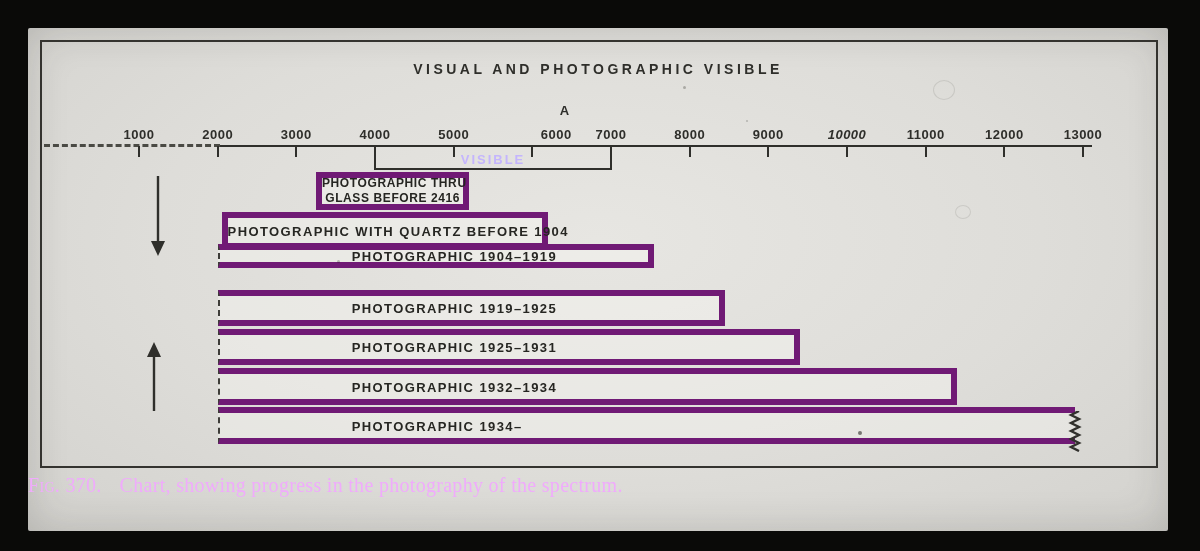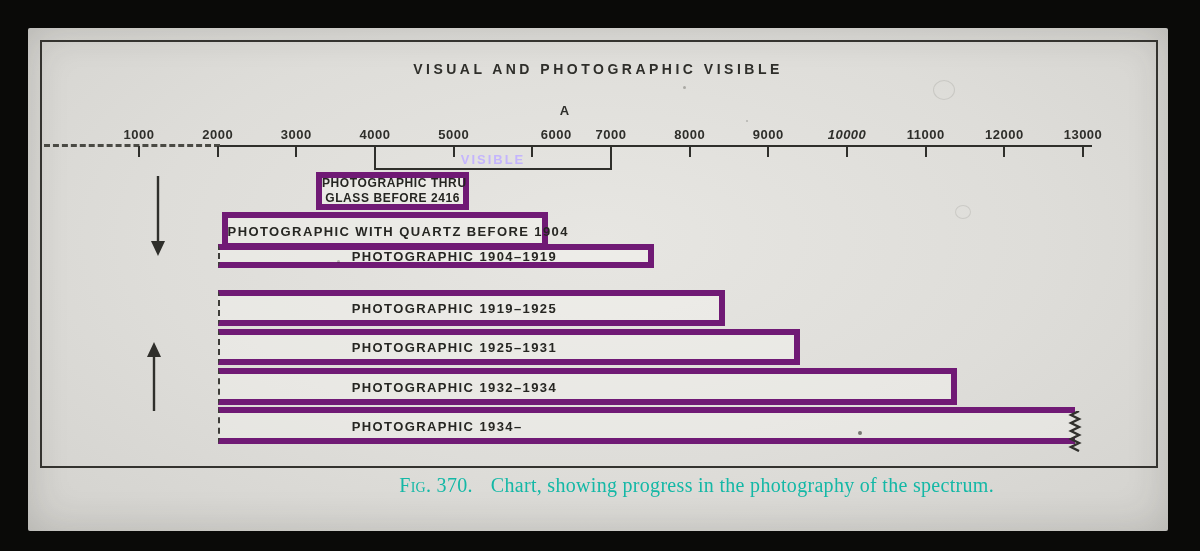--- a/index.html
+++ b/index.html
@@ -34,22 +34,22 @@
   .bar.open-right{border-right:none;}
   .bar-label{position:absolute;top:50%;transform:translateY(-50%);
        font-size:13px;font-weight:700;letter-spacing:1.4px;color:#262622;white-space:nowrap;}
   .bar-label.centered{left:0;right:0;text-align:center;transform:translateY(-50%);}
   .bar-label.fixedx{left:132px;}
   .bar-label.twoline{font-size:12px;letter-spacing:.6px;line-height:15px;}
   
   .side-note{position:absolute;left:88px;top:254px;width:138px;text-align:center;
        font-size:13px;font-weight:700;letter-spacing:.8px;line-height:22px;color:#2a2a26;}
   
-  .caption{position:absolute;left:28px;top:474px;width:966px;text-align:right;
-       font-family:"Liberation Serif",serif;font-size:20px;color:#14b8a6;letter-spacing:.3px;}
+  .caption{position:absolute;left:28px;top:474px;width:966px;text-align:left;
+       font-family:"Liberation Serif",serif;font-size:20px;color:#f0abfc;letter-spacing:.3px;}
   .caption .fig-label{font-variant:small-caps;margin-right:18px;}
   
   .overlay-svg{position:absolute;left:0;top:0;pointer-events:none;}
   .speck{position:absolute;border-radius:50%;background:rgba(25,25,20,.55);}
   .smudge{position:absolute;border:1px solid rgba(60,60,50,.12);border-radius:50%;}
 </style>
 </head>
 <body>
 
 <div id="stage">

